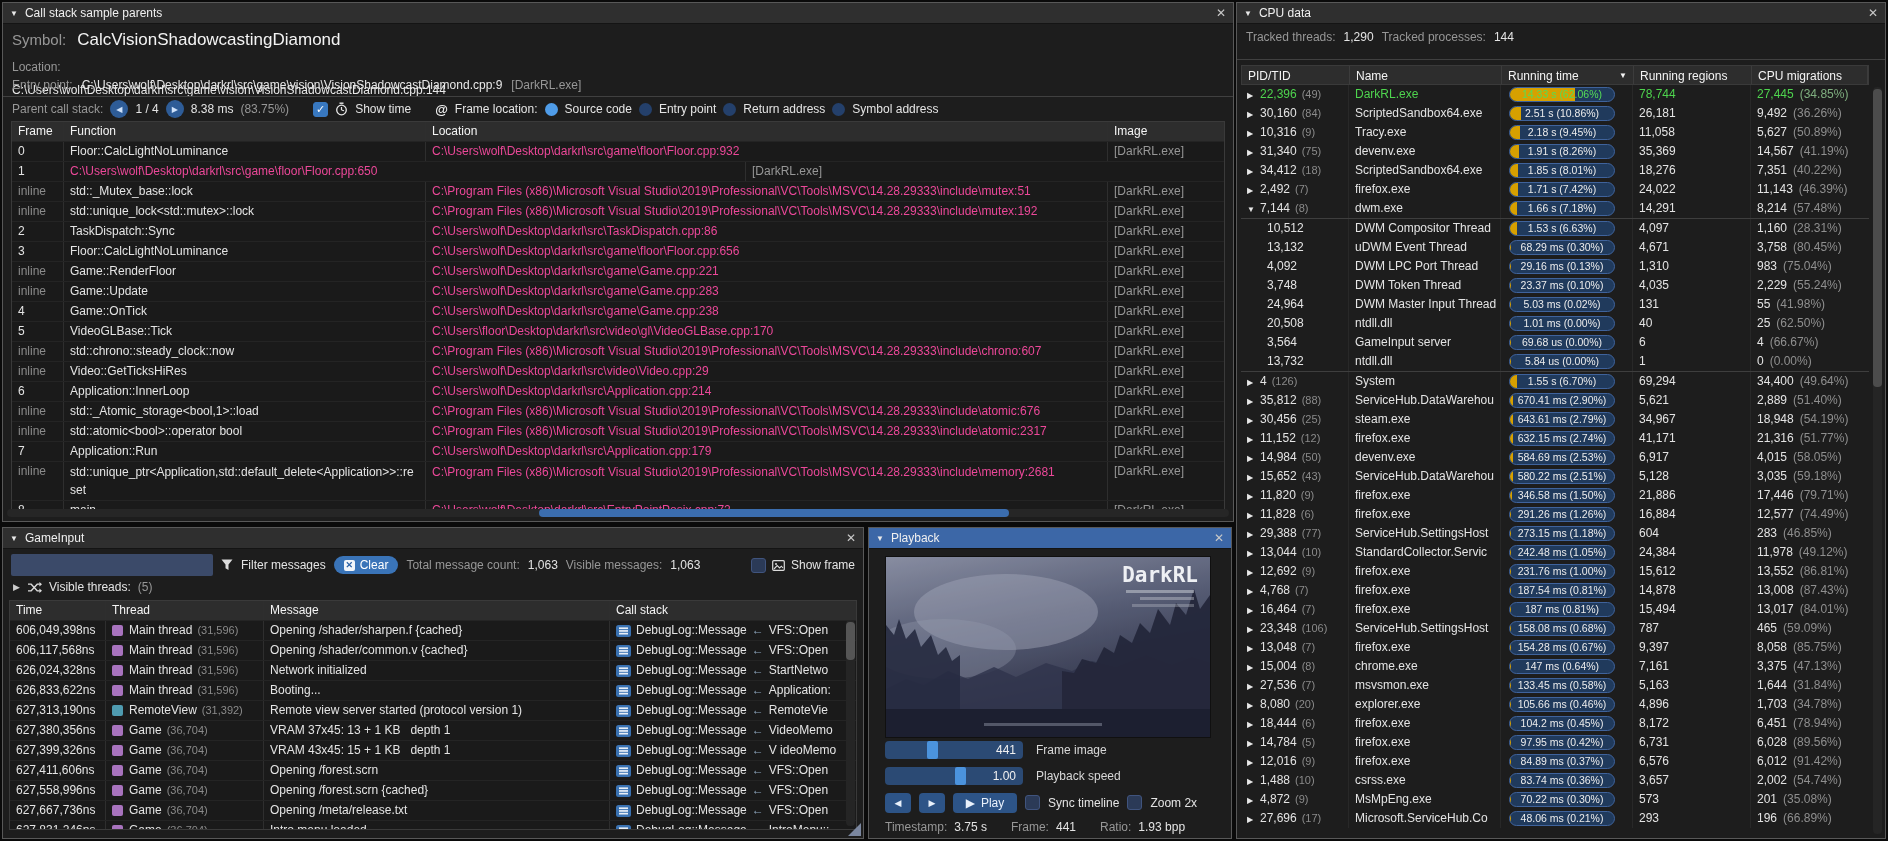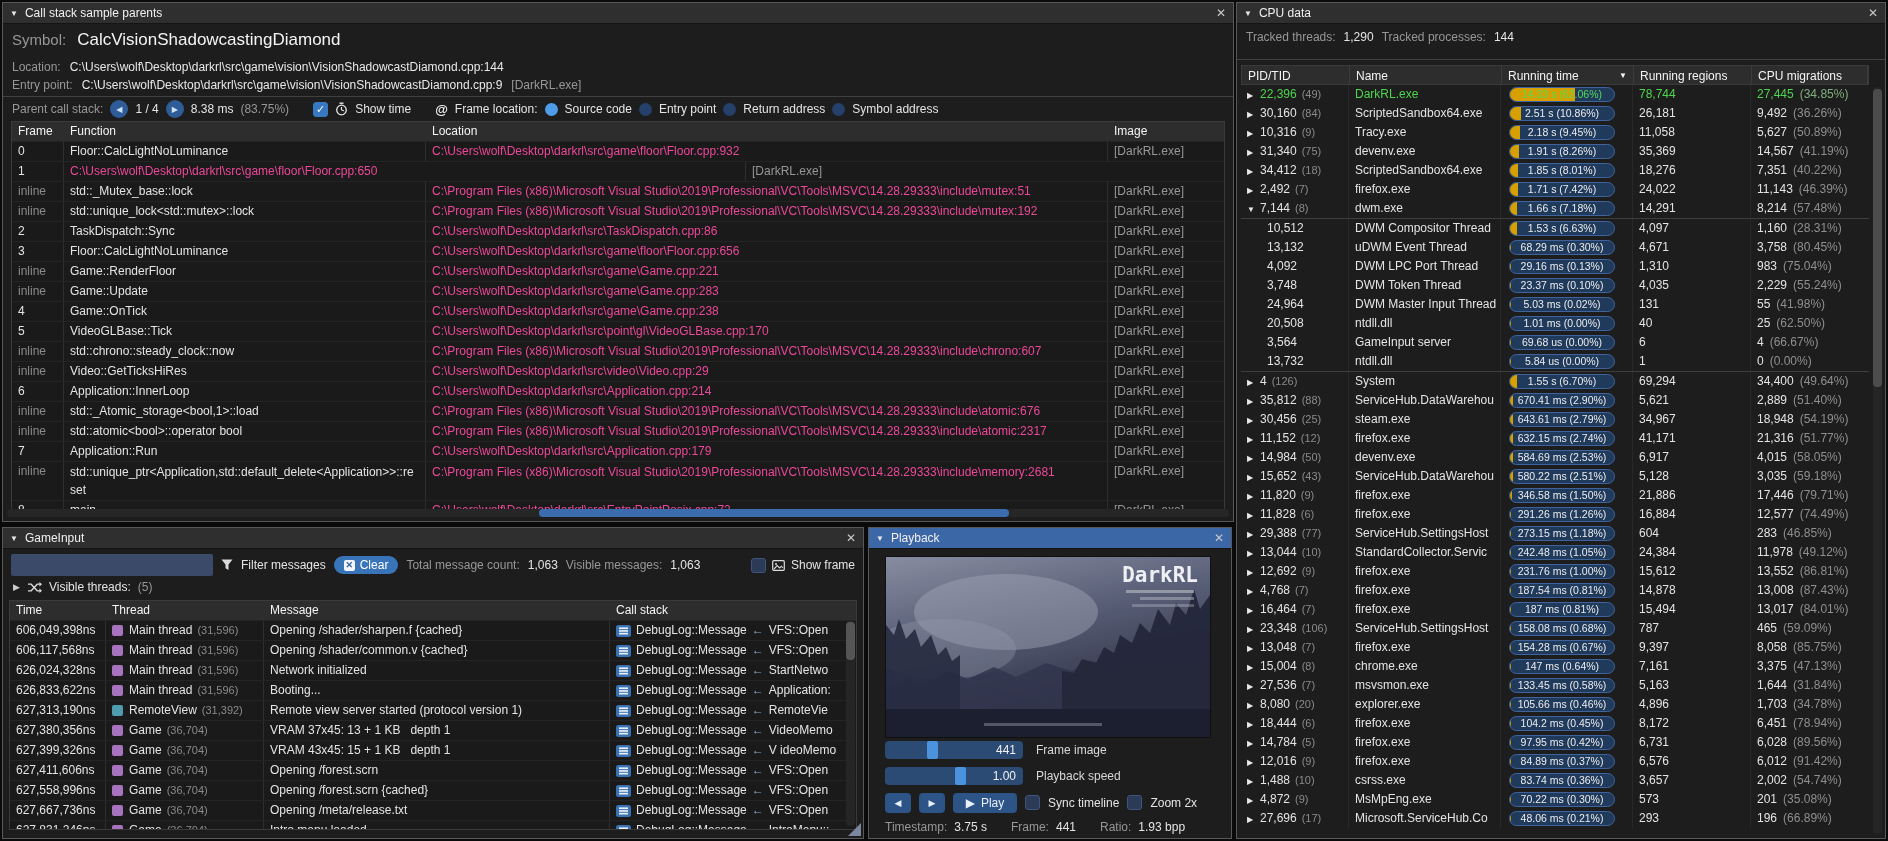--- a/index.html
+++ b/index.html
@@ -13,21 +13,21 @@
   #playback-panel .tbar{background:#3c67a7;}
   .lbl{color:#979797;}
   .val{color:#e8e8e8;}
 
   
   #callstack-panel{left:2px;top:2px;width:1232px;height:520px;}
   .cs-sym{position:absolute;top:27px;left:9px;display:flex;align-items:baseline;}
   .cs-sym .lbl{font-size:15px;}
   .cs-sym .sym{font-size:17px;color:#f4f4f4;margin-left:11px;}
   .cs-line{position:absolute;left:9px;font-size:12px;display:flex;gap:9px;white-space:nowrap;}
-  .cs-loc{top:57px;} .cs-ent{top:75px;}
+  .cs-loc{top:57px;flex-direction:column;} .cs-ent{top:75px;}
   .cs-sep{position:absolute;left:0;right:0;top:93px;border-top:1px solid #404040;}
   .cs-toolbar{position:absolute;top:94px;left:0;right:0;height:24px;display:flex;align-items:center;
               gap:7px;padding:0 9px;font-size:12px;white-space:nowrap;}
   .navbtn{width:18px;height:18px;border-radius:50%;background:#2e5c97;color:#cfe2fb;display:flex;
           align-items:center;justify-content:center;font-size:8px;flex:0 0 auto;}
   .cb{width:15px;height:15px;border-radius:3px;background:#2b3a57;border:1px solid #40547e;
       box-sizing:border-box;flex:0 0 auto;display:flex;align-items:center;justify-content:center;}
   .cb.on{background:#3878c0;border-color:#3878c0;color:#fff;font-size:11px;}
   .radio{width:13px;height:13px;border-radius:50%;background:#24406b;flex:0 0 auto;}
   .radio.on{background:#4f9ce8;}
@@ -227,21 +227,21 @@
         </div>
         <div class="trow">
           <div class="cell cf">4</div>
           <div class="cell cfn">Game::OnTick</div>
           <div class="cell cl">C:\Users\wolf\Desktop\darkrl\src\game\Game.cpp:238</div>
           <div class="cell ci">[DarkRL.exe]</div>
         </div>
         <div class="trow">
           <div class="cell cf">5</div>
           <div class="cell cfn">VideoGLBase::Tick</div>
-          <div class="cell cl">C:\Users\wolf\Desktop\darkrl\src\point\gl\VideoGLBase.cpp:170</div>
+          <div class="cell cl">C:\Users\floor\Desktop\darkrl\src\video\gl\VideoGLBase.cpp:170</div>
           <div class="cell ci">[DarkRL.exe]</div>
         </div>
         <div class="trow">
           <div class="cell cf dim">inline</div>
           <div class="cell cfn">std::chrono::steady_clock::now</div>
           <div class="cell cl">C:\Program Files (x86)\Microsoft Visual Studio\2019\Professional\VC\Tools\MSVC\14.28.29333\include\chrono:607</div>
           <div class="cell ci">[DarkRL.exe]</div>
         </div>
         <div class="trow">
           <div class="cell cf dim">inline</div>

